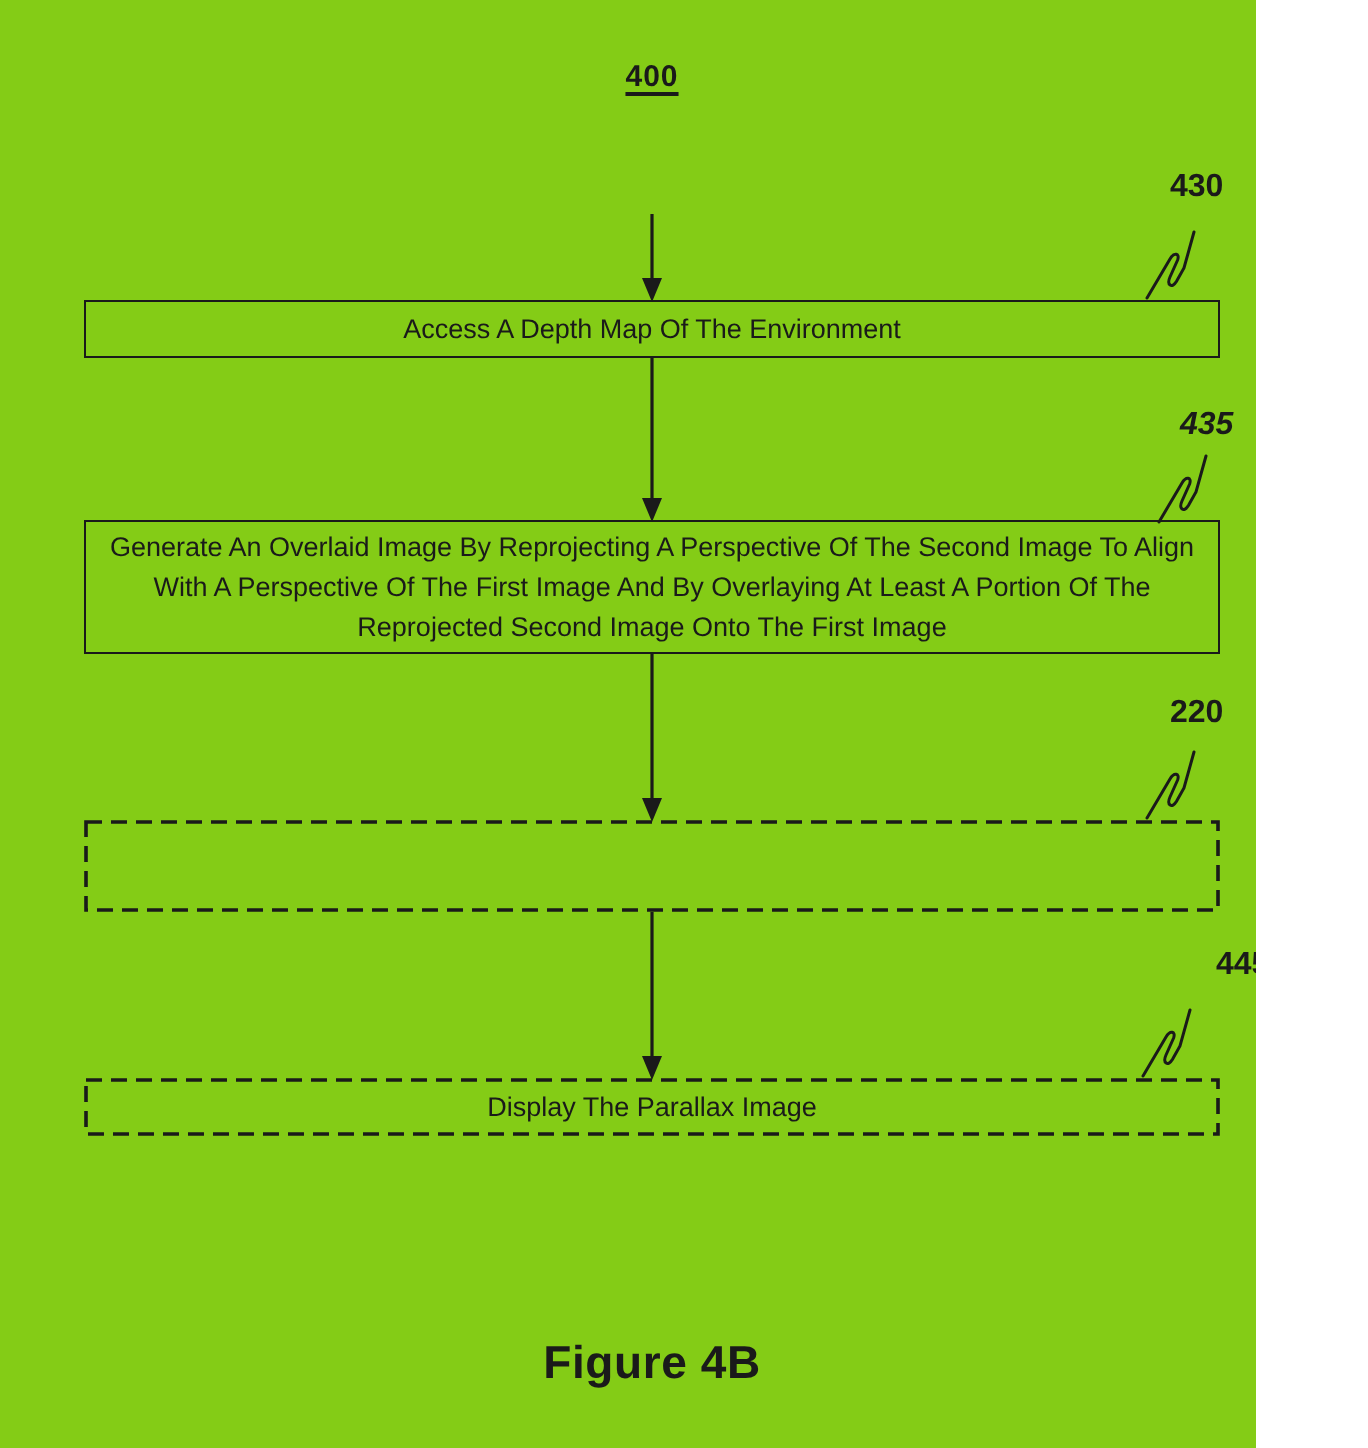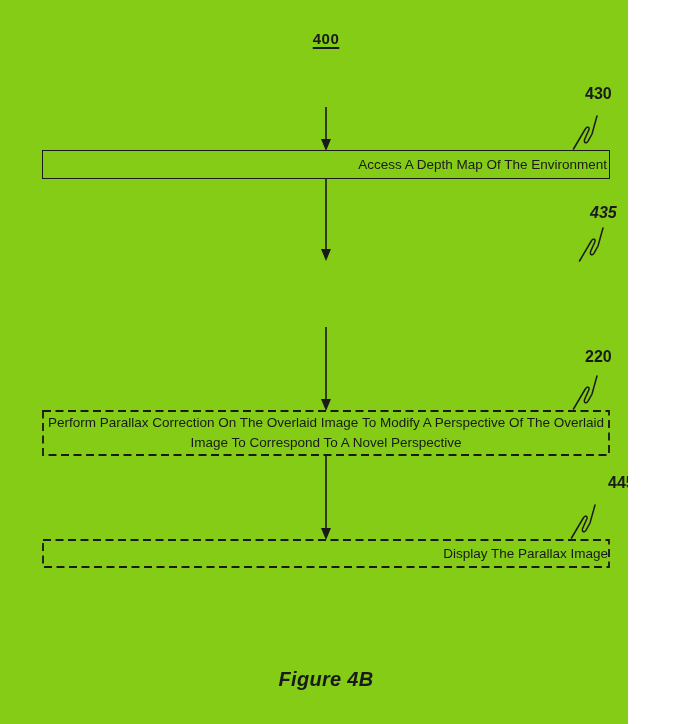--- a/index.html
+++ b/index.html
@@ -27,21 +27,21 @@
     text-decoration: underline;
     text-underline-offset: 3px;
     text-decoration-thickness: 1.5px;
   }
   .step-box {
     position: absolute;
     left: 42px;
     width: 568px;
     display: flex;
     align-items: center;
-    justify-content: flex-end;
+    justify-content: center;
     text-align: center;
     font-size: 13.5px;
     line-height: 20px;
     padding: 0 2px;
   }
   .step-box.solid { border: 1.6px solid #1a1a1a; }
   .step-box.dashed { border: none; }
   .dash-rect {
     position: absolute;
     left: 0; top: 0;
@@ -76,23 +76,22 @@
     height: 43px;
   }
   .sq-430 { left: 572px; top: 107px; }
   .sq-435 { left: 578px; top: 219px; }
   .sq-440 { left: 572px; top: 367px; }
   .sq-445 { left: 570px; top: 496px; }
   .caption {
     position: absolute;
     left: 42px; top: 668px; width: 568px;
     text-align: center;
-    font-size: 20px;
+    font-size: 23px;
     font-weight: bold;
-    font-style: italic;
     letter-spacing: 0.3px;
   }
 </style>
 </head>
 <body>
 
 <div class="canvas">
 
   <div class="fig-number">
     <span>400</span>
@@ -105,31 +104,33 @@
 
   <div class="step-box solid box-1">
     <span>Access A Depth Map Of The Environment</span>
   </div>
 
   <svg class="arrow arrow-1" viewBox="0 0 14 82">
     <line x1="7" y1="0" x2="7" y2="71" stroke="#1a1a1a" stroke-width="1.6"></line>
     <polygon points="2,70 12,70 7,82" fill="#1a1a1a"></polygon>
   </svg>
 
+  <div class="step-box solid box-2">
+    <span>Generate An Overlaid Image By Reprojecting A Perspective Of The Second Image To Align With A Perspective Of The First Image And By Overlaying At Least A Portion Of The Reprojected Second Image Onto The First Image</span>
+  </div>
 
   <svg class="arrow arrow-2" viewBox="0 0 14 84">
     <line x1="7" y1="0" x2="7" y2="73" stroke="#1a1a1a" stroke-width="1.6"></line>
     <polygon points="2,72 12,72 7,84" fill="#1a1a1a"></polygon>
   </svg>
 
   <div class="step-box dashed box-3">
     <svg class="dash-rect" width="568" height="46" viewBox="0 0 568 46">
       <rect x="1" y="1" width="566" height="44" fill="none" stroke="#1a1a1a" stroke-width="1.8" stroke-dasharray="8 4.5"></rect>
     </svg>
-    <span>Perform Parallax Correction On The Overlaid Image To Modify A Perspective Of The Overlaid Image To Correspond To A Novel Perspective</span>
   </div>
 
   <svg class="arrow arrow-3" viewBox="0 0 14 84">
     <line x1="7" y1="0" x2="7" y2="73" stroke="#1a1a1a" stroke-width="1.6"></line>
     <polygon points="2,72 12,72 7,84" fill="#1a1a1a"></polygon>
   </svg>
 
   <div class="step-box dashed box-4">
     <svg class="dash-rect" width="568" height="29" viewBox="0 0 568 29">
       <rect x="1" y="1" width="566" height="27" fill="none" stroke="#1a1a1a" stroke-width="1.8" stroke-dasharray="8 4.5"></rect>

